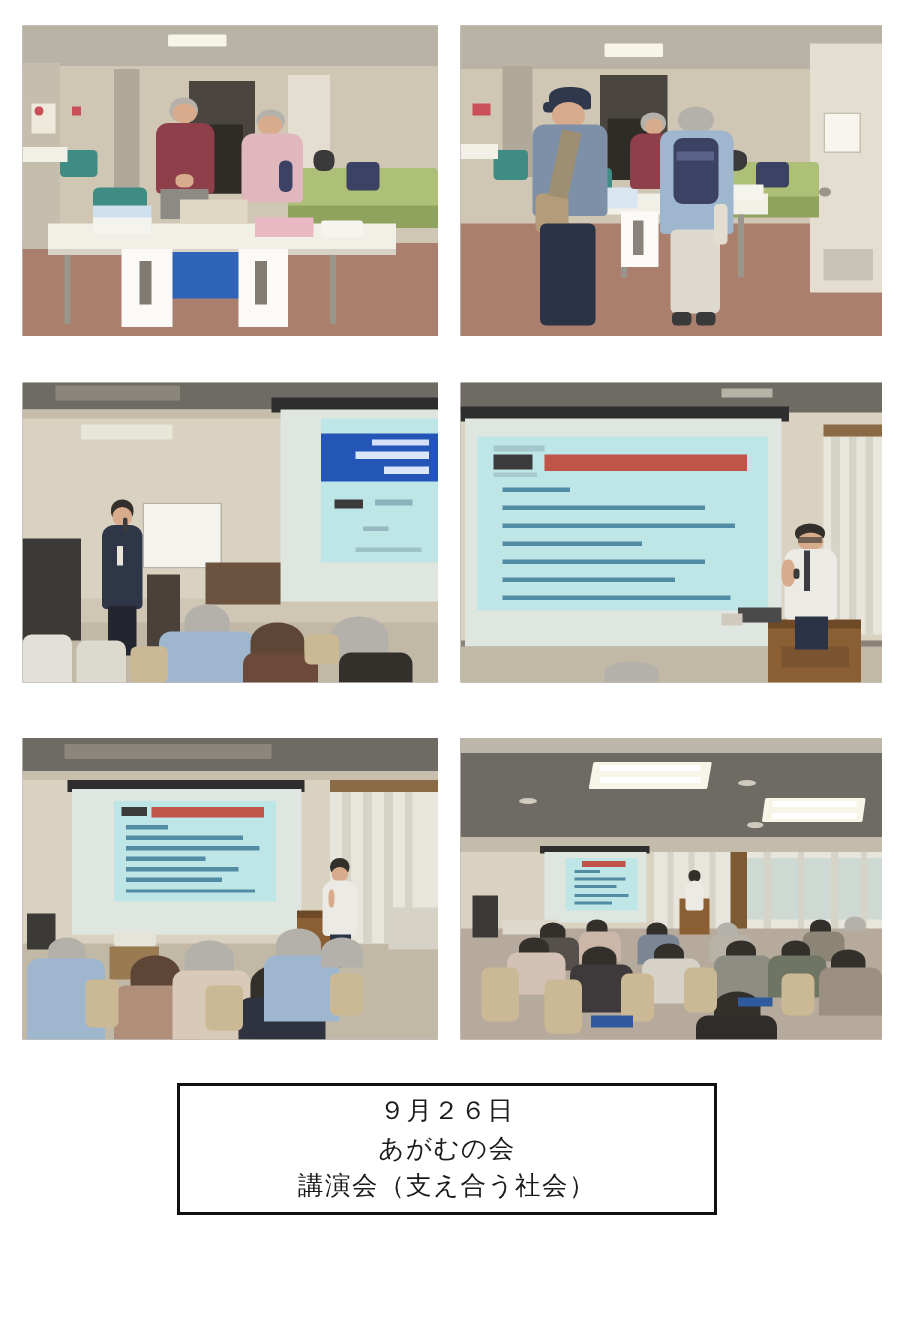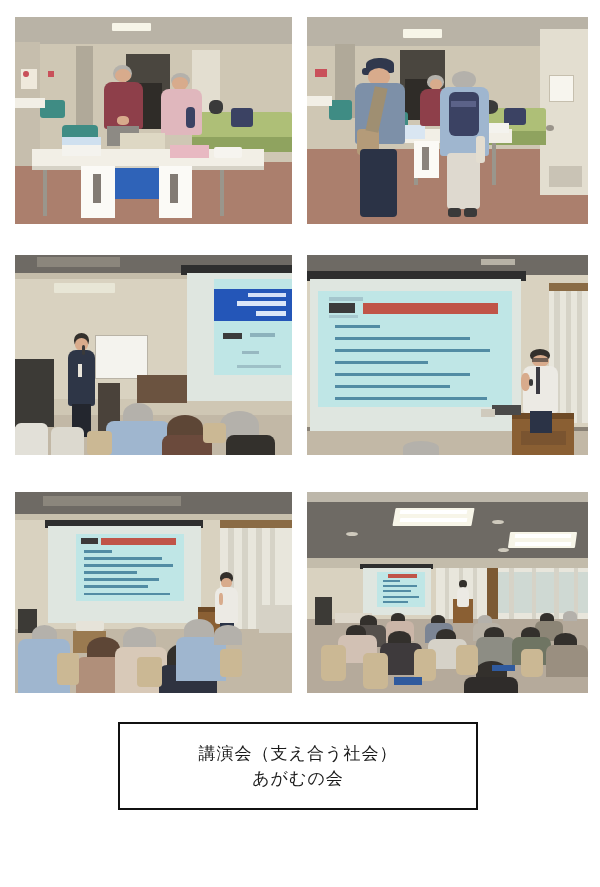--- a/index.html
+++ b/index.html
@@ -503,17 +503,18 @@
         <div class="el chair-wood" style="left:53%;top:76%;width:8%;height:15%;border-radius:5px;"></div>
         <div class="el chair-wood" style="left:76%;top:78%;width:8%;height:14%;border-radius:5px;"></div>
         <div class="el" style="left:31%;top:92%;width:10%;height:4%;background:#2f5a9e;"></div>
         <div class="el" style="left:66%;top:86%;width:8%;height:3%;background:#2f5a9e;"></div>
       </div>
     </div>
 
   </div>
 
   <div class="caption-box">
+    <div class="caption-line">９月２６日</div>
+    <div class="caption-line">あがむの会</div>
     <div class="caption-line">講演会（支え合う社会）</div>
-    <div class="caption-line">あがむの会</div>
   </div>
 
 </div>
 
 </body></html>

